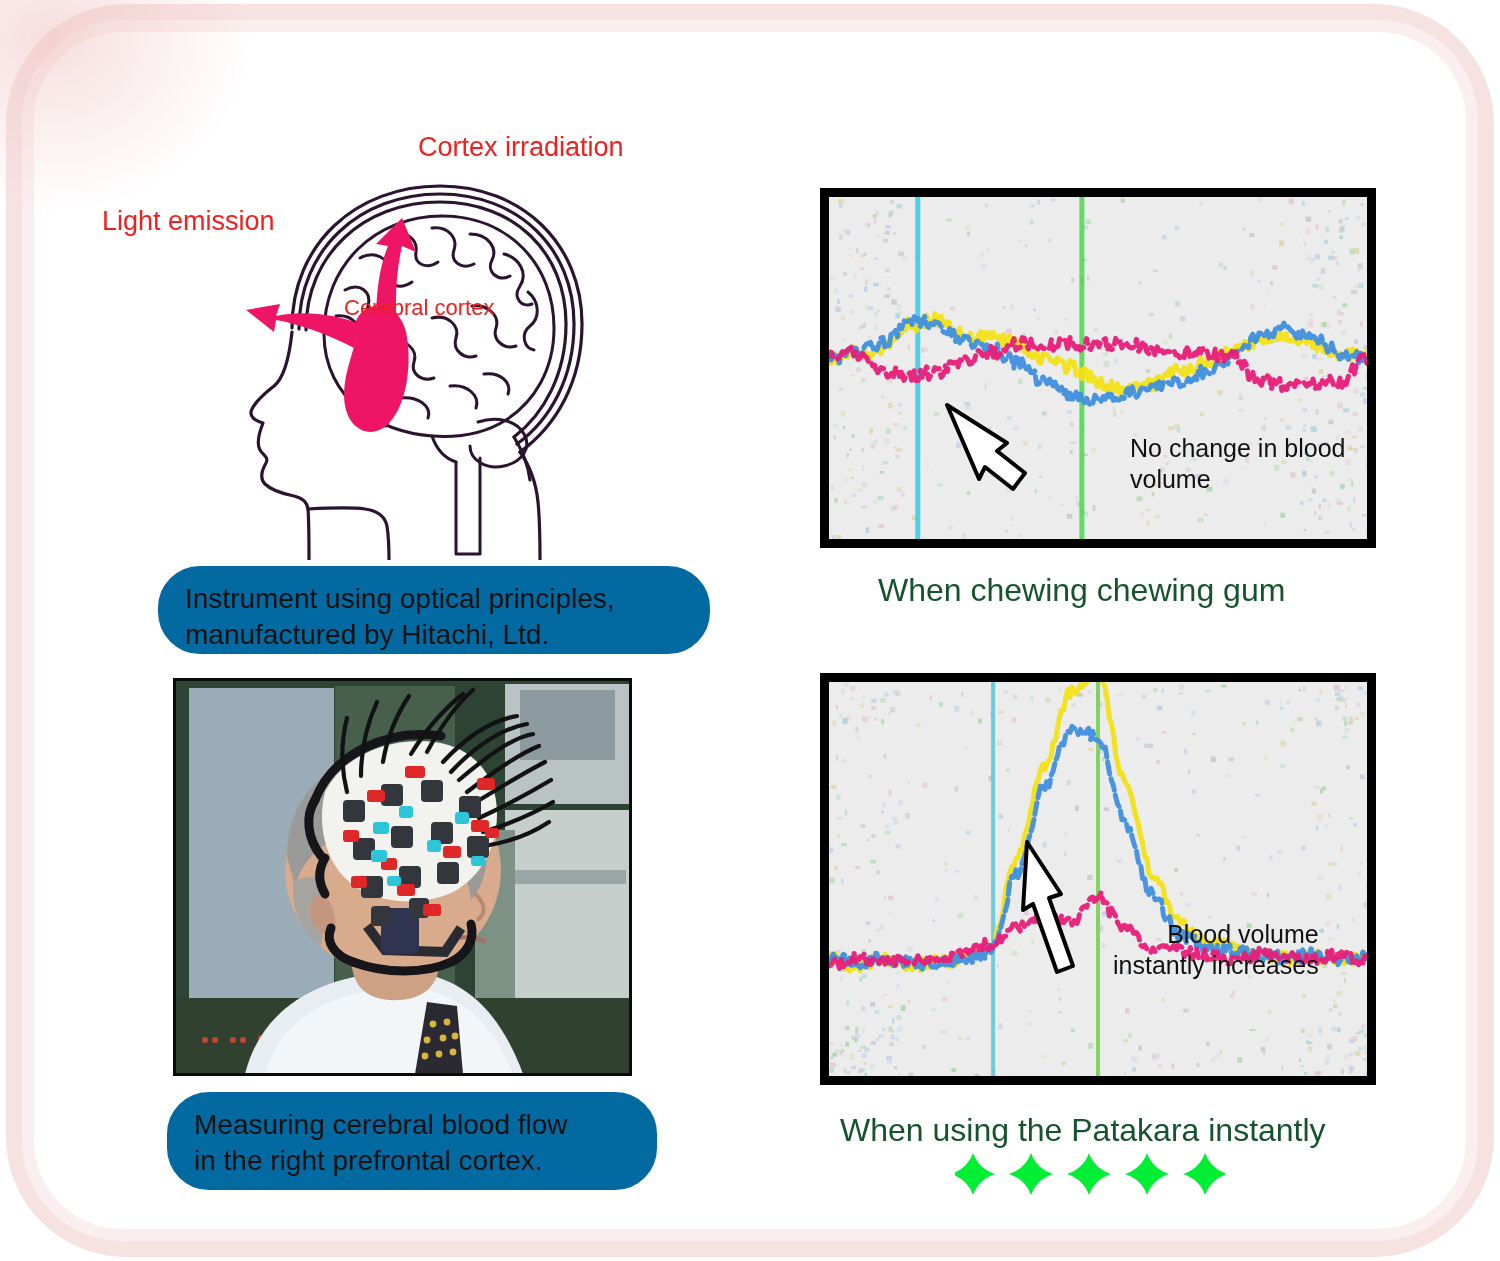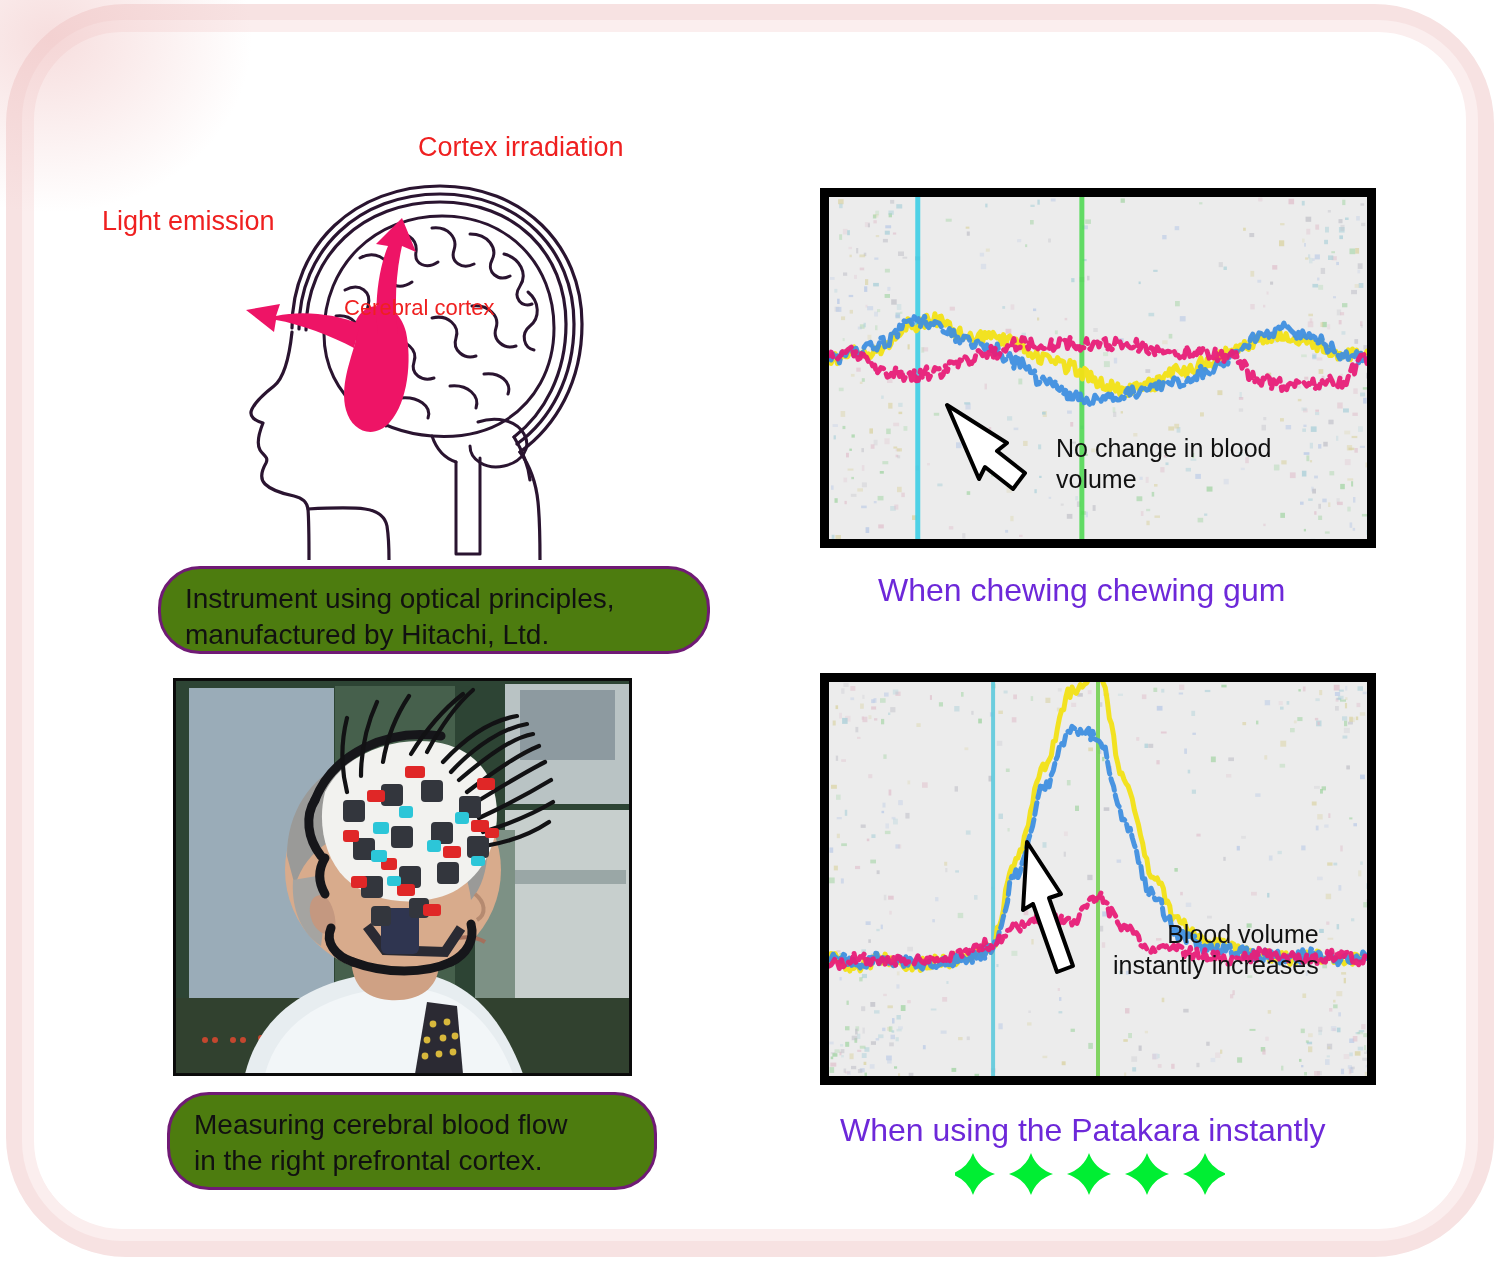--- a/index.html
+++ b/index.html
@@ -65,23 +65,23 @@
     font-size: 27px;
     white-space: nowrap;
   }
   .lbl-irradiation { left: 358px; top: 22px; }
   .lbl-emission    { left: 26px;  top: 96px; margin-left: 16px; }
   .lbl-cortex      { left: 284px; top: 185px; font-size: 22px; }
 
   
   .callout {
     position: absolute;
-    border: 3px solid #701a75;
+    border: 3px solid #0369a1;
     border-radius: 42px;
-    background: #4d7c0f;
+    background: #0369a1;
     box-sizing: border-box;
     color: #111;
     font-size: 28px;
     line-height: 1.28;
     padding: 12px 22px 12px 24px;
   }
   .callout-instrument { left: 158px; top: 566px; width: 552px; height: 88px; }
   .callout-measuring  { left: 167px; top: 1092px; width: 490px; height: 98px; text-align: left; }
   .callout .l2 { display: block; }
 
@@ -108,27 +108,27 @@
   .chart-2 { left: 820px; top: 673px;  width: 556px; height: 412px; }
   .chart-svg { position: absolute; left: 0; top: 0; }
 
   .chart-note {
     position: absolute;
     font-size: 25px;
     line-height: 1.24;
     color: #111;
     white-space: pre-line;
   }
-  .note-1 { left: 1056px; top: 433px; }
+  .note-1 { left: 1130px; top: 433px; }
   .note-2 { left: 1113px; top: 919px; text-align: right; }
 
   .caption {
     position: absolute;
     font-size: 32px;
-    color: #6d28d9;
+    color: #14532d;
     white-space: nowrap;
   }
   .caption-1 { left: 878px; top: 572px; }
   .caption-2 { left: 840px; top: 1112px; }
 
   .stars {
     position: absolute;
     left: 955px; top: 1152px;
     width: 270px; height: 46px;
   }

